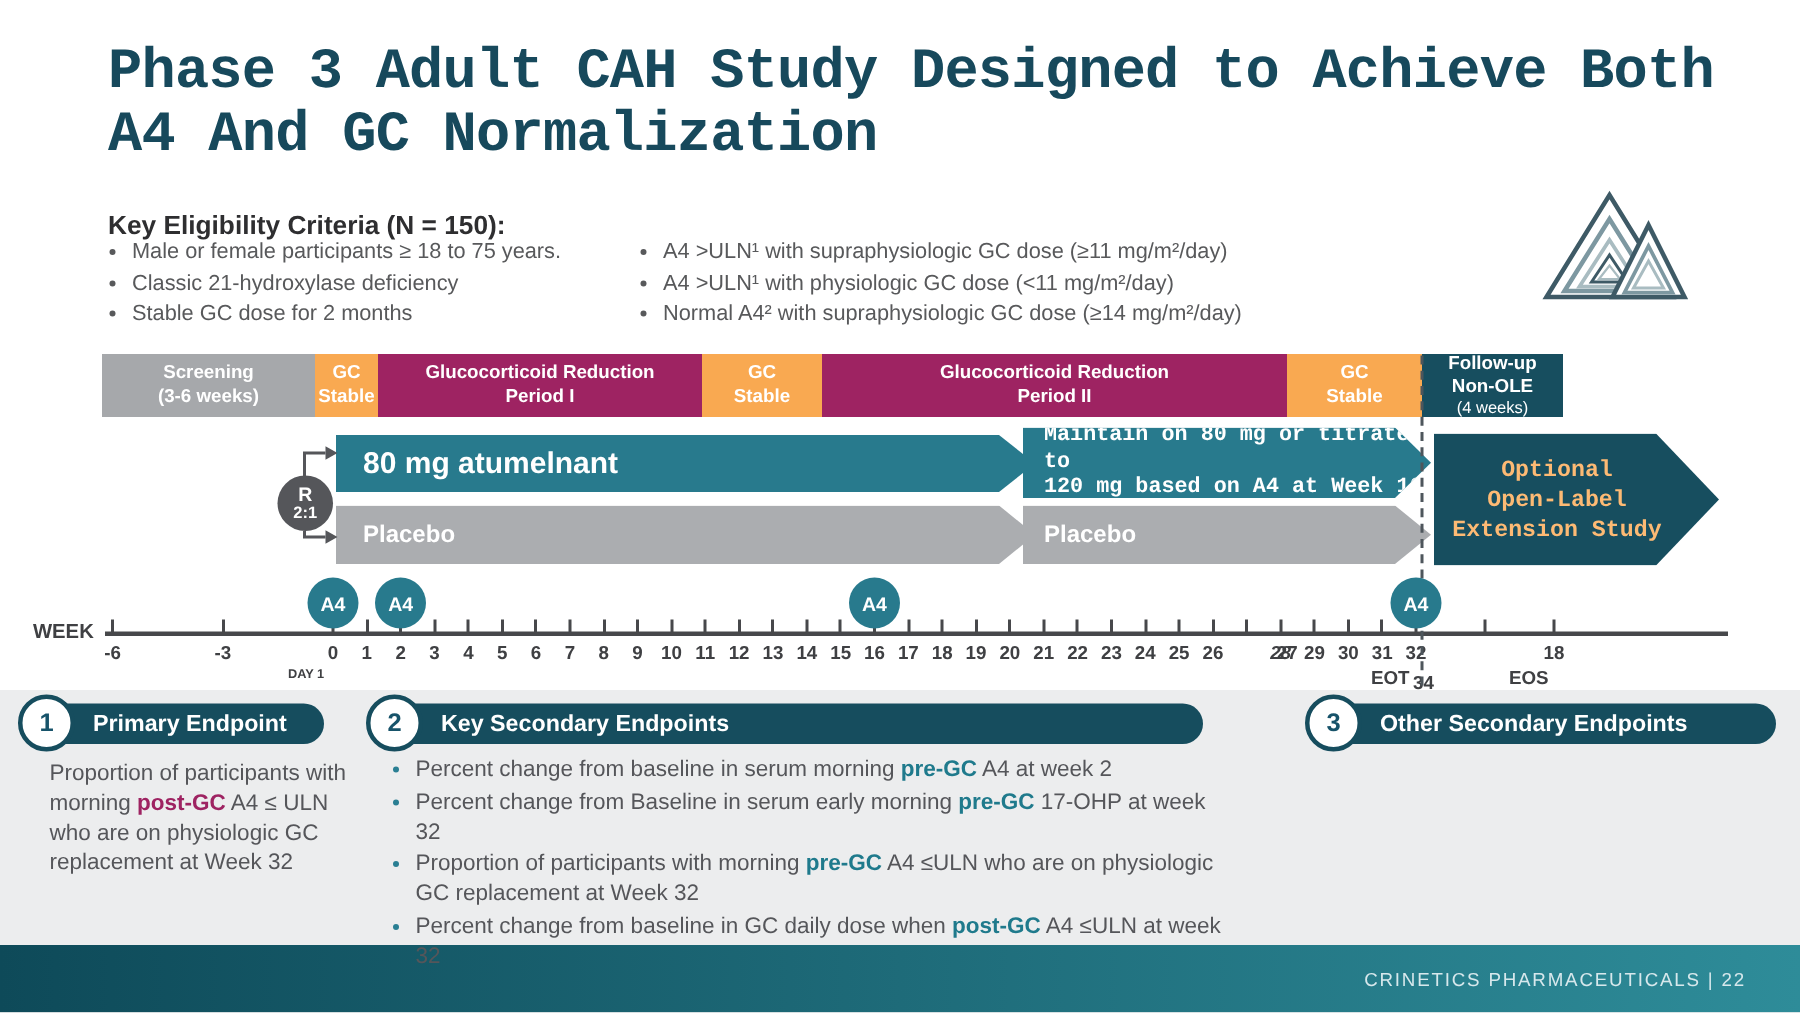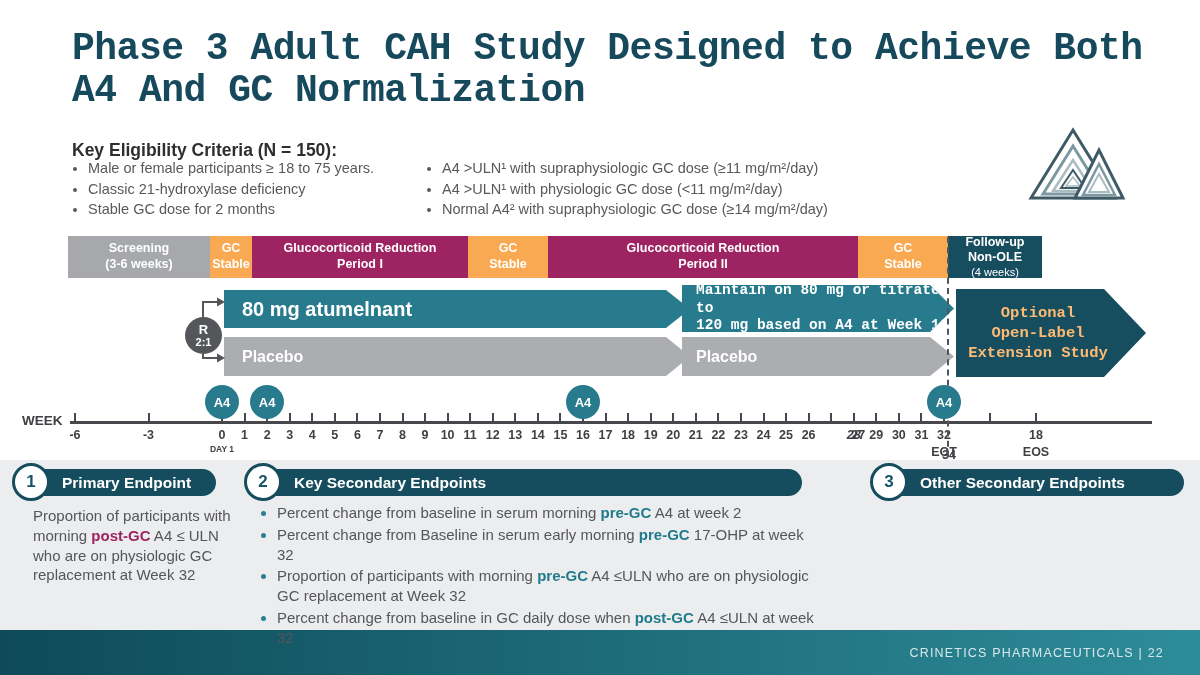--- a/index.html
+++ b/index.html
@@ -35,21 +35,21 @@
   #rcircle{position:absolute;left:185px;top:317px;width:37px;height:37px;border-radius:50%;background:#55565A;color:#fff;display:flex;flex-direction:column;align-items:center;justify-content:center;z-index:4;}
   #rcircle .r{font-size:13px;font-weight:700;line-height:1;}
   #rcircle .ratio{font-size:11px;font-weight:700;line-height:1.1;}
   #branch{position:absolute;left:180px;top:288px;z-index:3;}
   #dash32{position:absolute;left:947px;top:237px;height:220px;width:0;border-left:2px dashed #4E565C;z-index:5;}
   
   #wk-label{position:absolute;left:22px;top:413px;font-size:13.5px;font-weight:800;color:#3F4043;}
   #axis-line{position:absolute;left:70px;top:421px;width:1082px;height:3px;background:#47484B;}
   .tick{position:absolute;top:413px;width:2px;height:9px;background:#47484B;}
   .tick-lbl{position:absolute;top:428px;width:30px;text-align:center;font-size:12.5px;font-weight:700;color:#3F4043;}
-  .axis-note{position:absolute;width:60px;text-align:center;font-weight:700;color:#3F4043;}
+  .axis-note{position:absolute;width:60px;font-weight:700;color:#3F4043;}
   .a4c{position:absolute;top:385px;width:34px;height:34px;border-radius:50%;background:#287A8D;color:#fff;font-size:13px;font-weight:700;display:flex;align-items:center;justify-content:center;z-index:6;}
   
   #graybg{position:absolute;left:0;top:460px;width:1200px;height:170px;background:#ECEDEE;}
   .pill{position:absolute;top:469px;height:27px;background:#164D5E;border-radius:14px;color:#fff;font-weight:700;font-size:15.5px;display:flex;align-items:center;padding-left:48px;box-sizing:border-box;z-index:2;}
   .numc{position:absolute;left:-2px;top:-6px;width:32px;height:32px;background:#fff;border:3px solid #164D5E;border-radius:50%;color:#17536A;font-size:17px;font-weight:800;display:flex;align-items:center;justify-content:center;}
   #pill1{left:14px;width:202px;}
   #pill2{left:246px;width:556px;}
   #pill3{left:872px;width:312px;}
   .ep-body{position:absolute;font-size:15px;color:#55565A;line-height:1.32;z-index:2;}
   #ep1{left:33px;top:506px;width:210px;}

